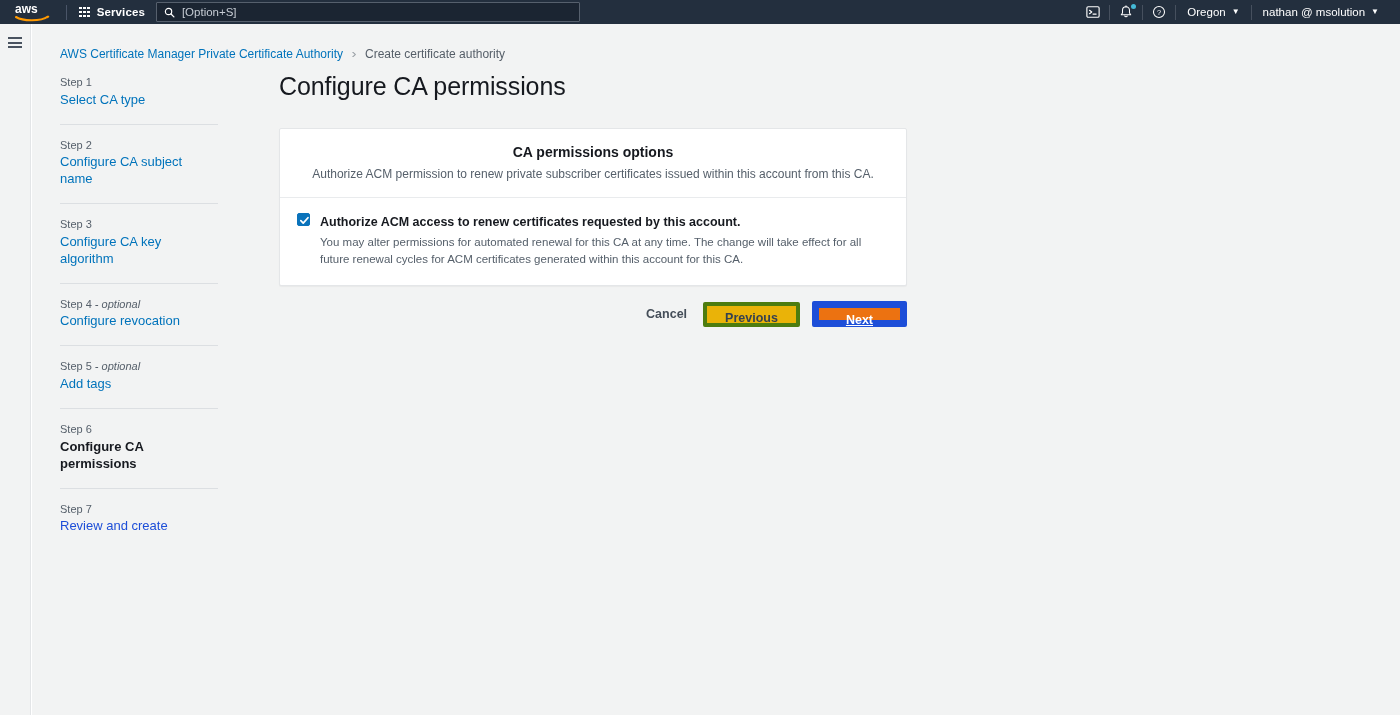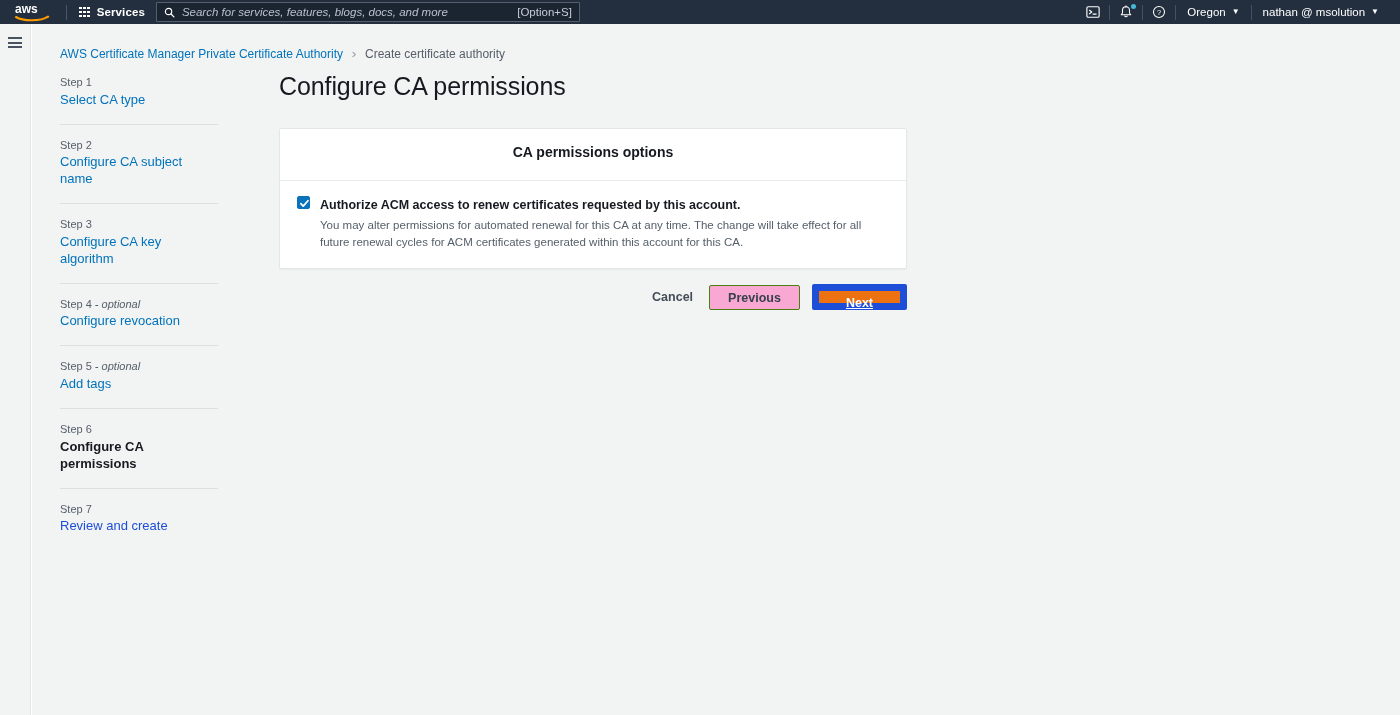--- a/index.html
+++ b/index.html
@@ -224,22 +224,22 @@
     cursor: pointer;
     line-height: 1;
     white-space: nowrap;
   }
   .btn-link {
     background: none; border: none;
     color: #444d58;
     padding: 6px 4px;
   }
   .btn-secondary {
-    background: #f9a8d4;
-    border: 1px solid #4d7c0f;
+    background: #eab308;
+    border: 4px solid #4d7c0f;
     color: #364150;
     padding: 6px 18px;
     height: 25px;
   }
   .btn-primary {
     background: #ec7211;
     border: 7px solid #1d4ed8;
     color: #ffffff;
     padding: 6px 27px;
     height: 25px;
@@ -274,21 +274,20 @@
         <i></i>
     </span>
     <span class="services-label">Services</span>
   </div>
 
   <div class="searchwrap">
     <svg class="search-icon" viewBox="0 0 16 16" aria-hidden="true">
       <circle cx="6.6" cy="6.6" r="4.6" stroke="#ffffff" stroke-width="1.7" fill="none"></circle>
       <line x1="10.2" y1="10.2" x2="14.4" y2="14.4" stroke="#ffffff" stroke-width="1.9" stroke-linecap="round"></line>
     </svg>
-    <span class="search-ph">Search for services, features, blogs, docs, and more</span>
     <span class="search-kbd">[Option+S]</span>
   </div>
 
   <div class="nav-right">
 
     <div class="nav-icon-btn">
       <svg width="14" height="14" viewBox="0 0 16 16" aria-hidden="true">
         <rect x="1" y="2" width="14" height="12" rx="1.5" stroke="#ffffff" stroke-width="1.3" fill="none"></rect>
         <polyline points="4,6 6.6,8 4,10" stroke="#ffffff" stroke-width="1.3" fill="none" stroke-linecap="round" stroke-linejoin="round"></polyline>
         <line x1="8" y1="10.4" x2="11.6" y2="10.4" stroke="#ffffff" stroke-width="1.3" stroke-linecap="round"></line>
@@ -385,20 +384,21 @@
       </div>
     </div>
 
   <div class="main">
 
     <h1 class="page-title">Configure CA permissions</h1>
 
     <div class="card">
       <div class="card-head">
         <h2>CA permissions options</h2>
+        <p>Authorize ACM permission to renew private subscriber certificates issued within this account from this CA.</p>
       </div>
       <div class="card-rule"></div>
       <div class="card-body">
         <div class="cb-row">
           <span class="cbox">
             <svg width="11" height="11" viewBox="0 0 12 12" aria-hidden="true">
               <polyline points="2,6.2 4.6,8.8 9.8,3" stroke="#ffffff" stroke-width="1.9" fill="none" stroke-linecap="round" stroke-linejoin="round"></polyline>
             </svg>
           </span>
           <span class="cb-text">

